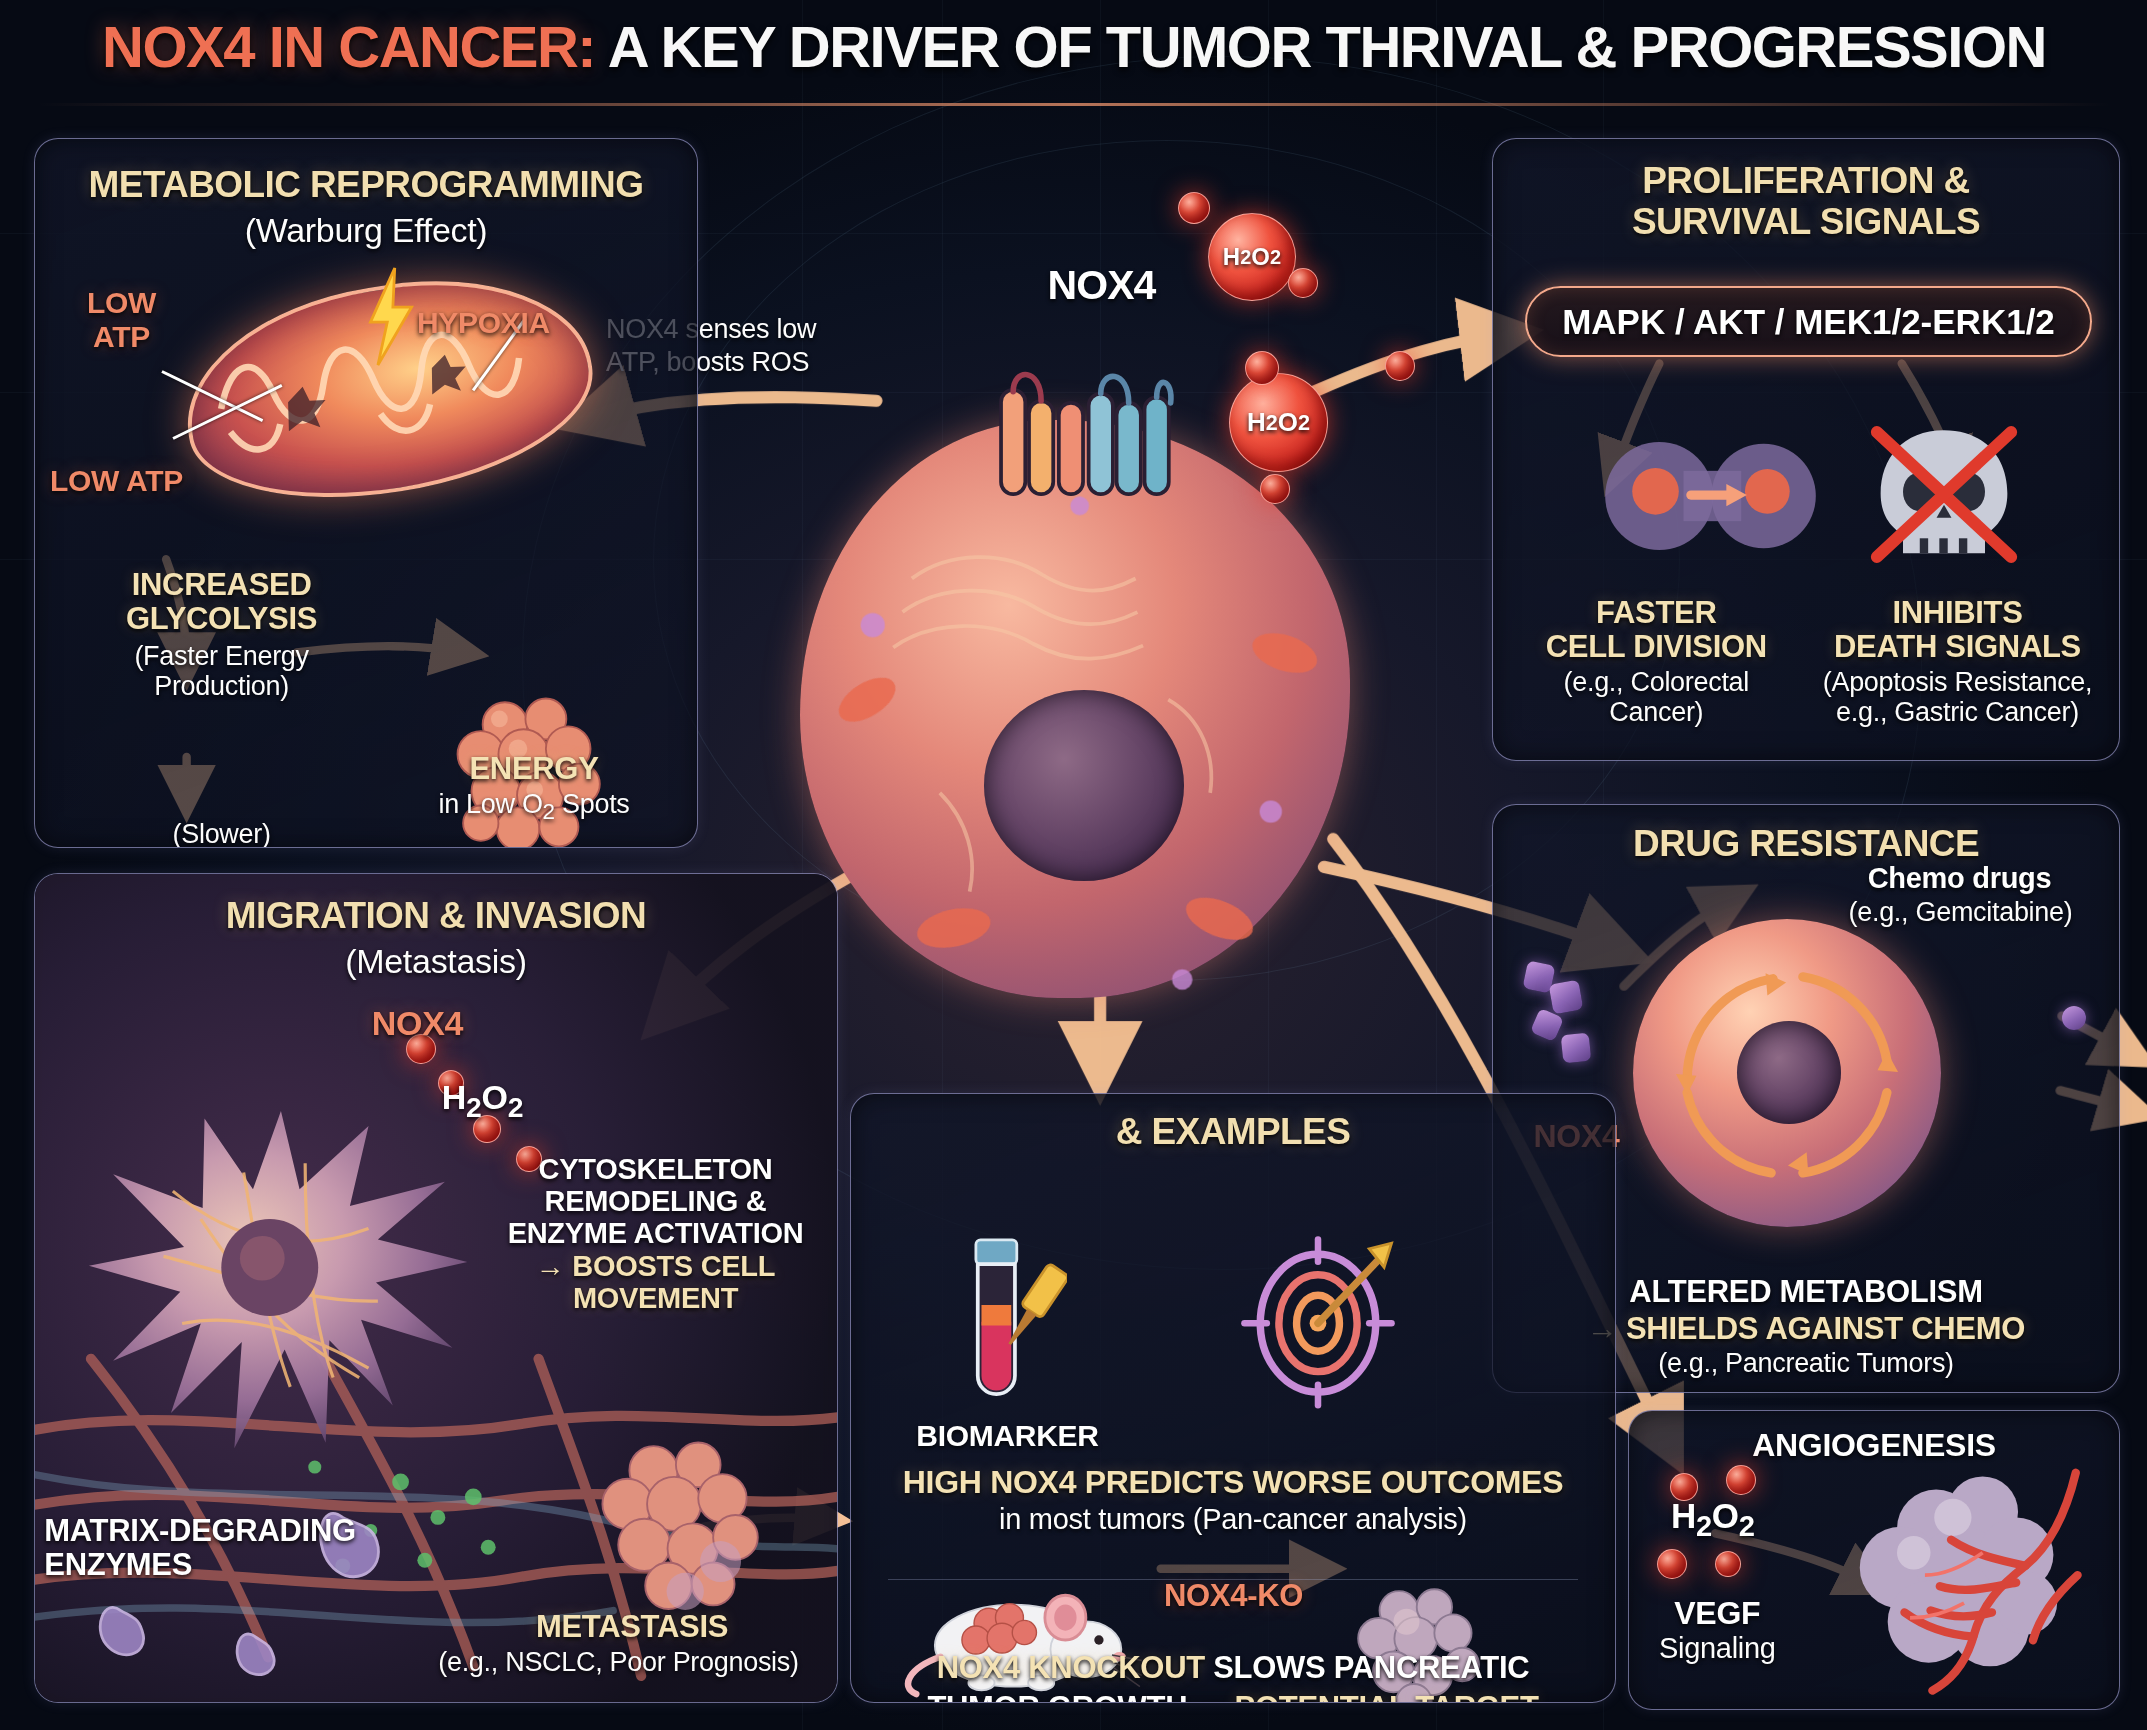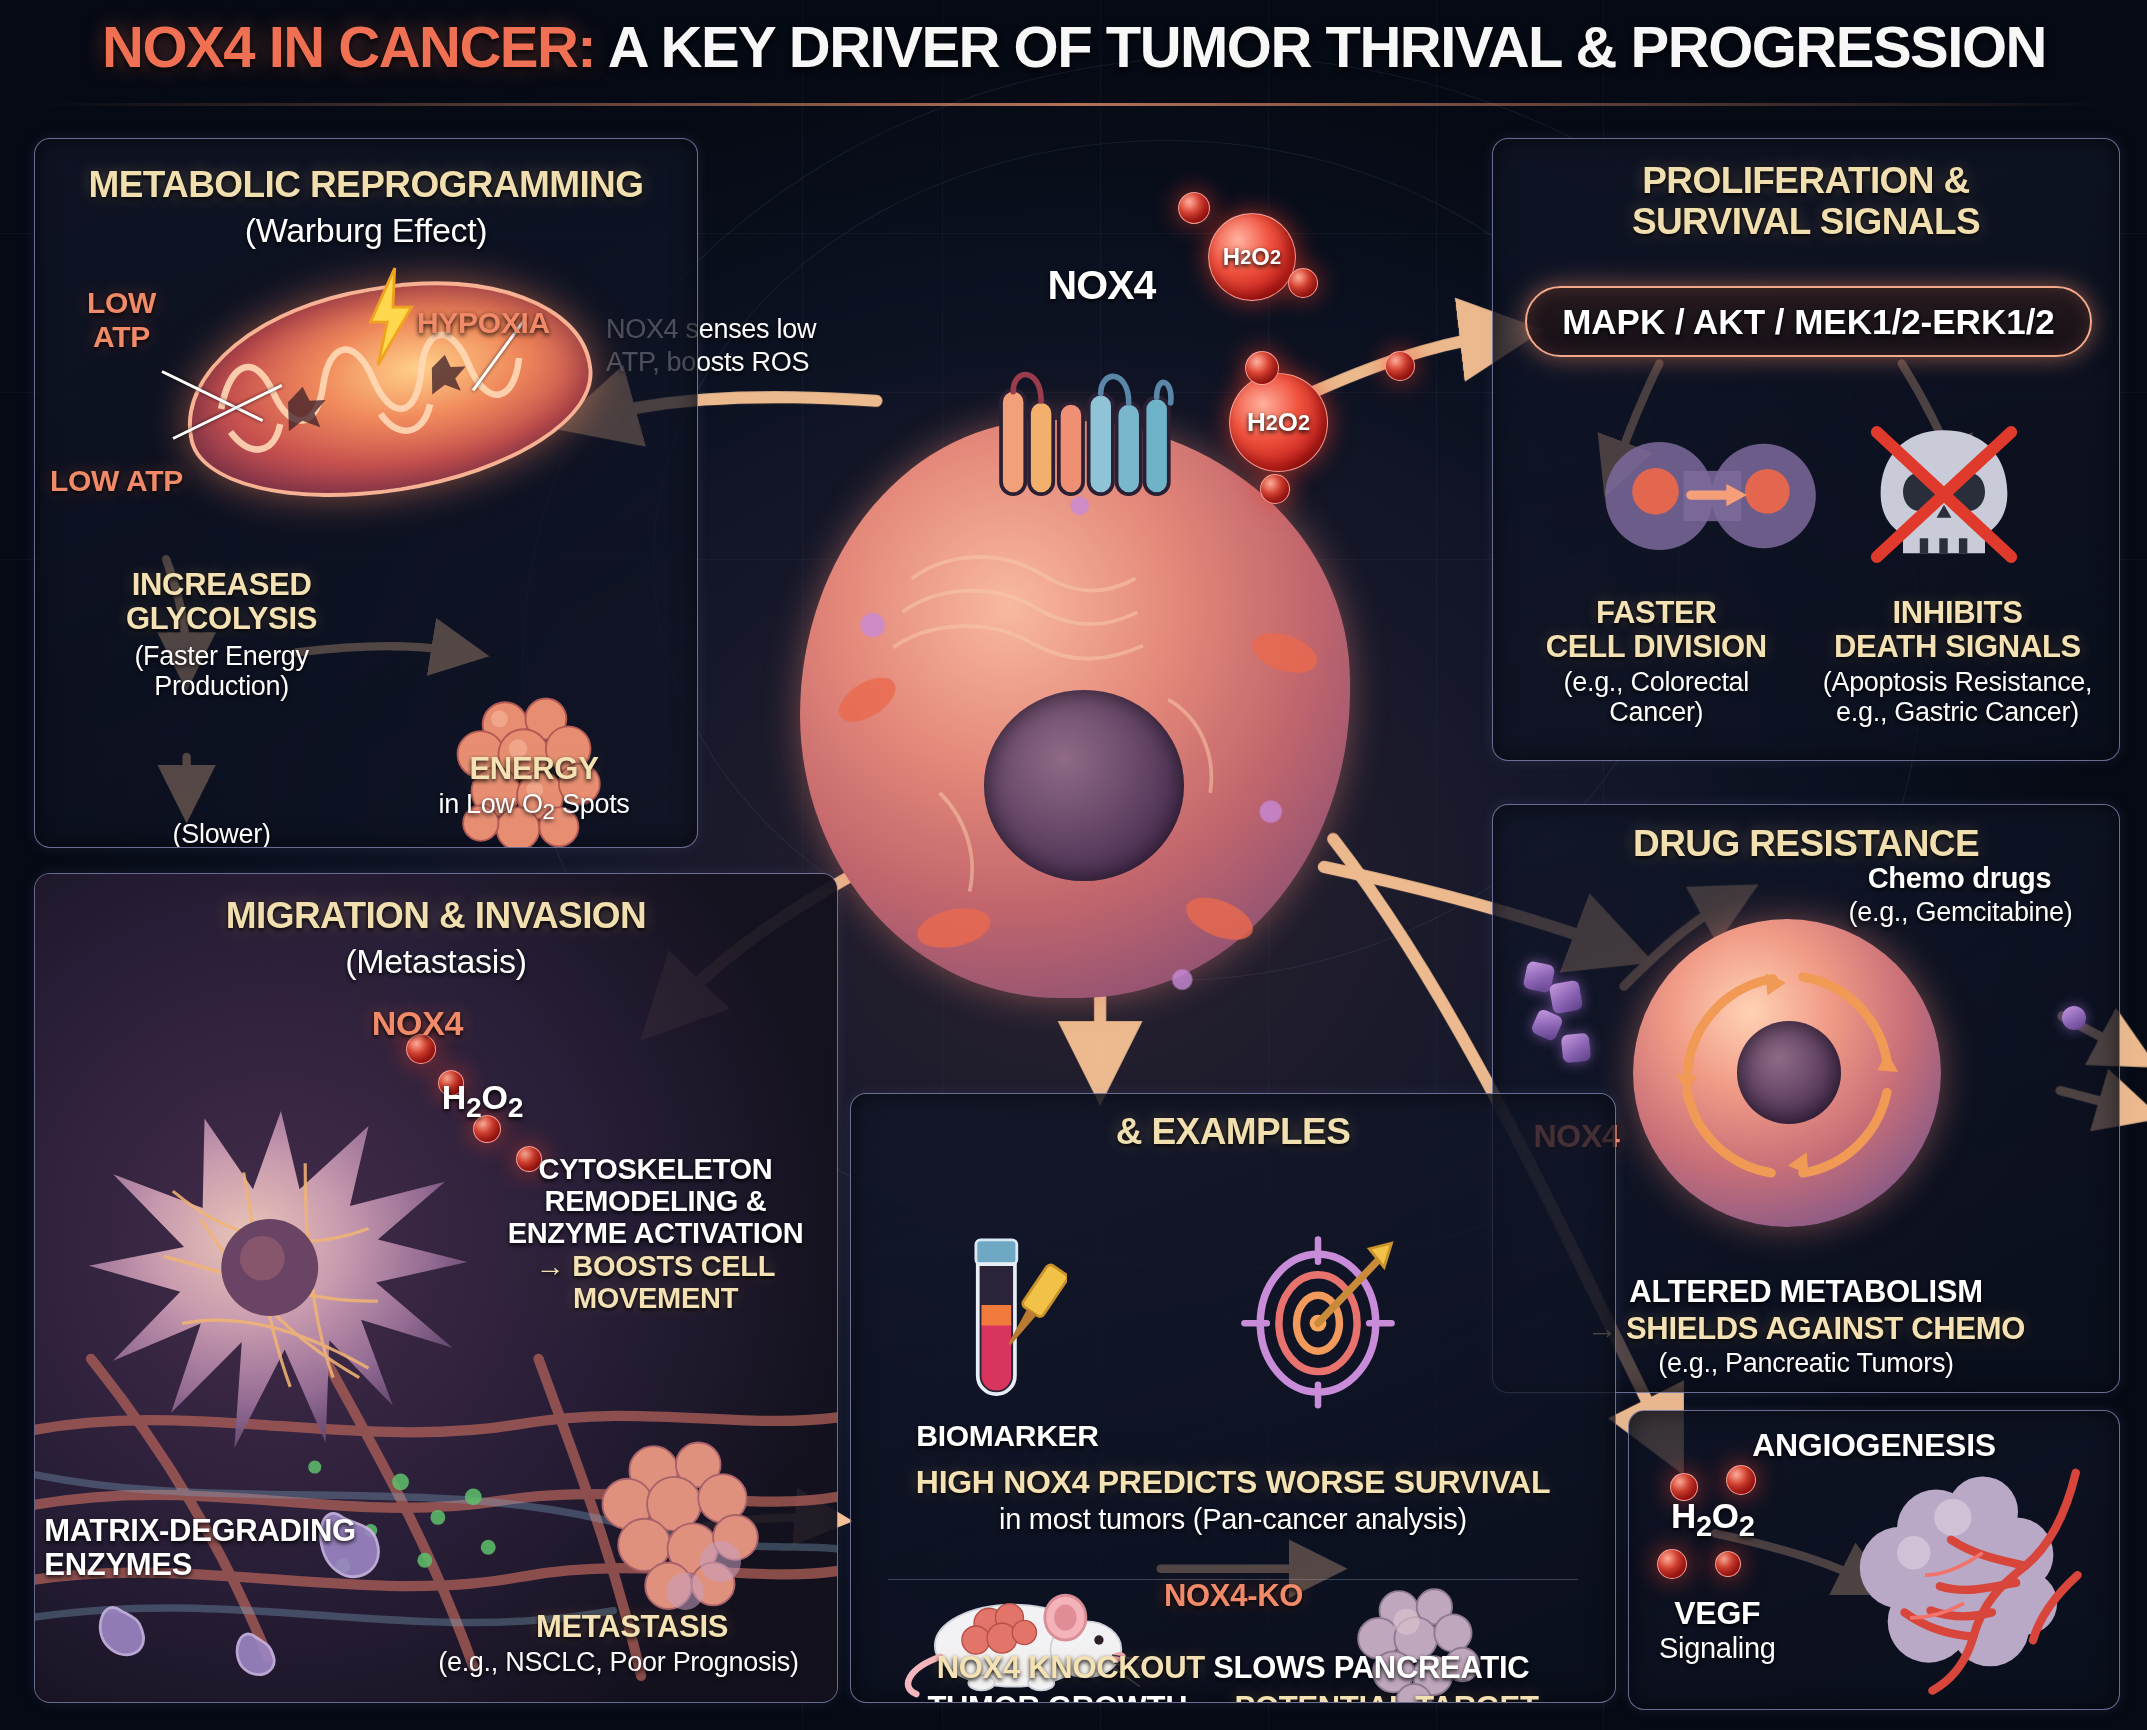--- a/index.html
+++ b/index.html
@@ -14,21 +14,21 @@
       radial-gradient(ellipse 1025px 839px at 50% 52%, #2a2230 0%, #16182a 45%, #0b1120 75%, #060a14 100%);
       overflow:hidden;}
   .grid-v,.grid-h{position:absolute;background:rgba(120,170,200,.055);}
   .grid-v{width:0.9px;top:0;bottom:0;}
   .grid-h{height:0.9px;left:0;right:0;}
   .bgcurve{position:absolute;border:0.9px solid rgba(140,190,215,.10);border-radius:50%;}
   .bgsvg{position:absolute;inset:0;width:100%;height:100%;pointer-events:none;}
 
   
   .panel{
-    position:absolute;border-radius:16px;
+    position:absolute;border-radius:24px;
     border:1.9px solid rgba(176,174,230,.58);
     background:linear-gradient(160deg, rgba(17,22,40,.82) 0%, rgba(14,18,34,.66) 100%);
     box-shadow:0 0 24px rgba(0,0,0,.55) inset, 0 0 13px rgba(150,150,220,.12);
     overflow:hidden;
   }
   .panel.artful{background:linear-gradient(160deg, rgba(17,22,40,.35) 0%, rgba(14,18,34,.28) 100%);}
 
   
   .t{position:absolute;line-height:1.08;letter-spacing:-0.3px;}
   .hdr{
@@ -569,21 +569,21 @@
           <line x1="142" y1="100" x2="166" y2="100"></line>
       </g>
       <g stroke="#c98a3a" stroke-width="8" stroke-linecap="round">
         <line x1="87" y1="100" x2="150" y2="34"></line>
       </g>
       <path d="M142,20 L166,14 L158,40 Z" fill="#f2c148" stroke="#c9922b" stroke-width="3"></path>
     </svg>
 
     <div class="t wht" style="left:26px;top:326px;width:261px;font-size:30px;">BIOMARKER</div>
 
-    <div class="t gold" style="left:0;top:371px;width:764px;font-size:32px;">HIGH NOX4 PREDICTS WORSE SURVIVAL</div>
+    <div class="t gold" style="left:0;top:371px;width:764px;font-size:32px;">HIGH NOX4 PREDICTS WORSE OUTCOMES</div>
     <div class="t sub" style="left:0;top:410px;width:764px;font-size:29px;">in most tumors (Pan-cancer analysis)</div>
     <div class="divider" style="left:37px;top:485px;width:690px;"></div>
 
     <svg style="position:absolute;left:41px;top:488px;width:261px;height:116px;" viewBox="0 0 280 124">
       <g fill="#f2f2f4" stroke="#cfd2da" stroke-width="2">
         <ellipse cx="130" cy="68" rx="84" ry="44"></ellipse>
         <ellipse cx="208" cy="72" rx="38" ry="30"></ellipse>
       </g>
       <ellipse cx="186" cy="38" rx="22" ry="24" fill="#f3b3b8" stroke="#d98d95" stroke-width="3"></ellipse>
       <ellipse cx="186" cy="38" rx="12" ry="14" fill="#e08d98"></ellipse>

